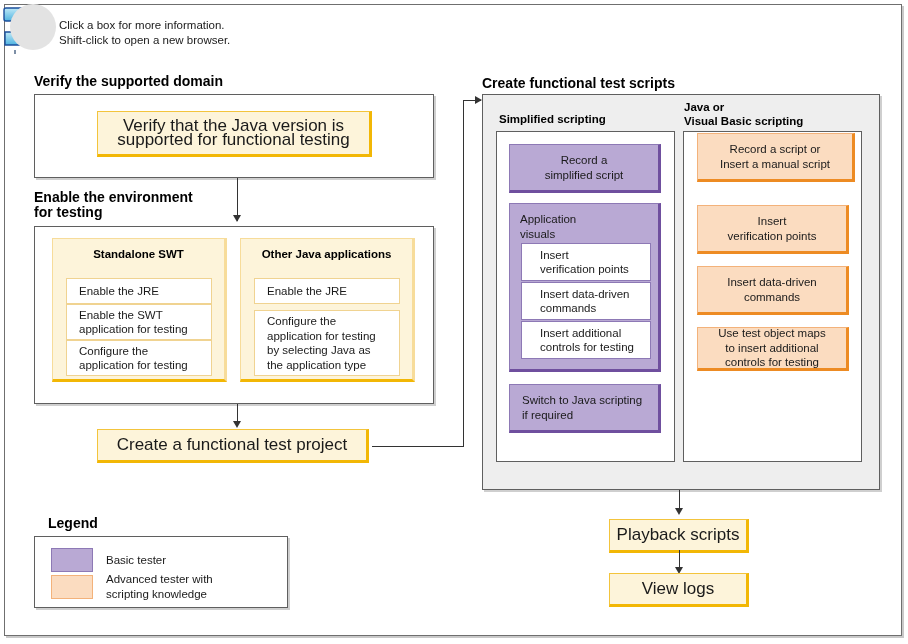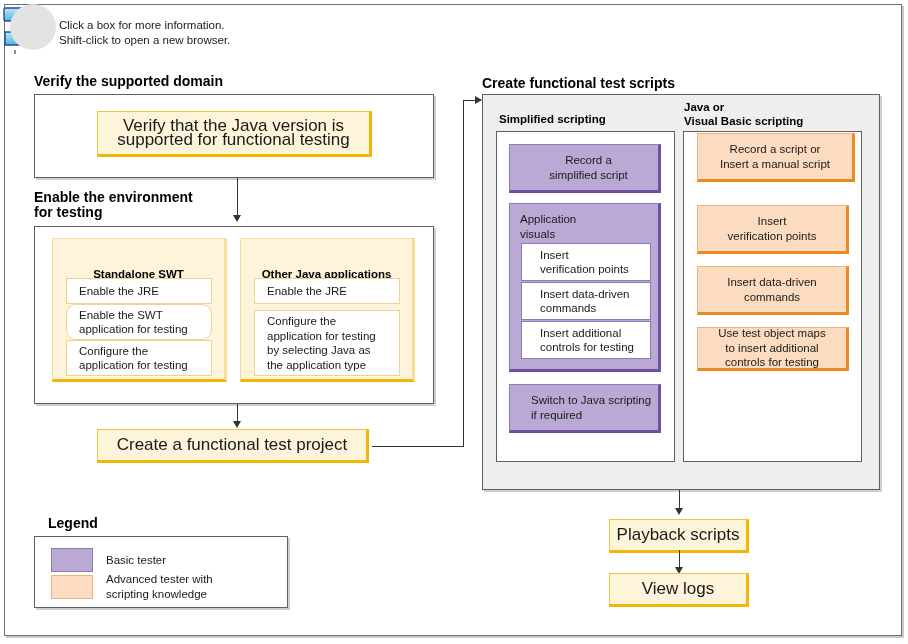--- a/index.html
+++ b/index.html
@@ -62,39 +62,39 @@
   
   .ygroup{
     position:absolute;box-sizing:border-box;
     background:#fdf4da;
     border:1px solid #f7dc9a;
     border-bottom:3px solid #f2b705;
     border-right:3px solid #f7dc9a;
   }
   .ygroup-title{
     position:absolute;left:0;right:0;top:9px;text-align:center;
-    font-size:11.5px;font-weight:bold;color:#000;margin-top:20px;
+    font-size:11.5px;font-weight:bold;color:#000;
   }
   .wbox{
     position:absolute;box-sizing:border-box;
     background:#ffffff;border:1px solid #f0d391;
     display:flex;align-items:center;
     padding-left:12px;
     font-size:11.5px;line-height:14.5px;color:#1a1a1a;white-space:pre-line;
   }
 
   
   .pbox{
     position:absolute;box-sizing:border-box;
     background:#b9a9d4;
     border:1px solid #8d79b5;
     border-bottom:3px solid #6f4f9e;
     border-right:3px solid #6f4f9e;
     display:flex;align-items:center;justify-content:center;text-align:center;
-    font-size:11.5px;line-height:14.5px;color:#1a1a1a;white-space:pre-line;padding-left:9px;
+    font-size:11.5px;line-height:14.5px;color:#1a1a1a;white-space:pre-line;
   }
   .pgroup{
     position:absolute;box-sizing:border-box;
     background:#b9a9d4;
     border:1px solid #8d79b5;
     border-bottom:3px solid #6f4f9e;
     border-right:3px solid #6f4f9e;
   }
   .pgroup-title{
     position:absolute;left:10px;top:8px;
@@ -194,21 +194,21 @@
   <div class="arrow-down" style="left:233px;top:215px;"></div>
 
   <div class="caption" style="left:34px;top:190px;">Enable the environment
 for testing</div>
   <div class="panel" style="left:34px;top:226px;width:400px;height:178px;"></div>
 
   <div class="ygroup" style="left:52px;top:238px;width:175px;height:144px;">
     <div class="ygroup-title">Standalone SWT</div>
   </div>
   <div class="wbox" style="left:66px;top:278px;width:146px;height:26px;">Enable the JRE</div>
-  <div class="wbox" style="left:66px;top:304px;width:146px;height:36px;border-radius:10px;">Enable the SWT
+  <div class="wbox" style="left:66px;top:304px;width:146px;height:36px;">Enable the SWT
 application for testing</div>
   <div class="wbox" style="left:66px;top:340px;width:146px;height:36px;">Configure the
 application for testing</div>
 
   <div class="ygroup" style="left:240px;top:238px;width:175px;height:144px;">
     <div class="ygroup-title">Other Java applications</div>
   </div>
   <div class="wbox" style="left:254px;top:278px;width:146px;height:26px;">Enable the JRE</div>
   <div class="wbox" style="left:254px;top:310px;width:146px;height:66px;">Configure the
 application for testing

